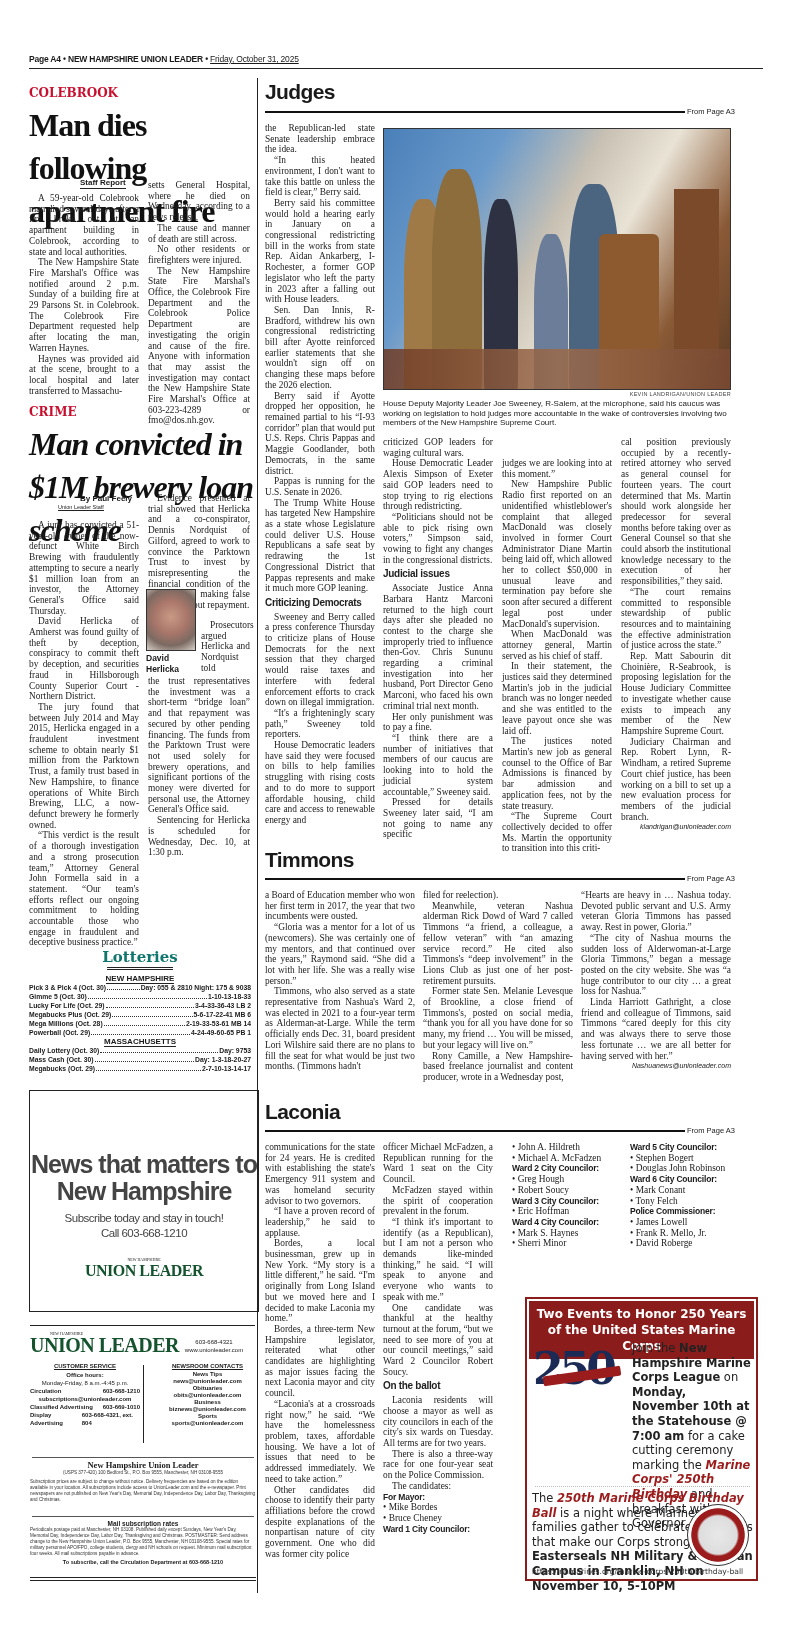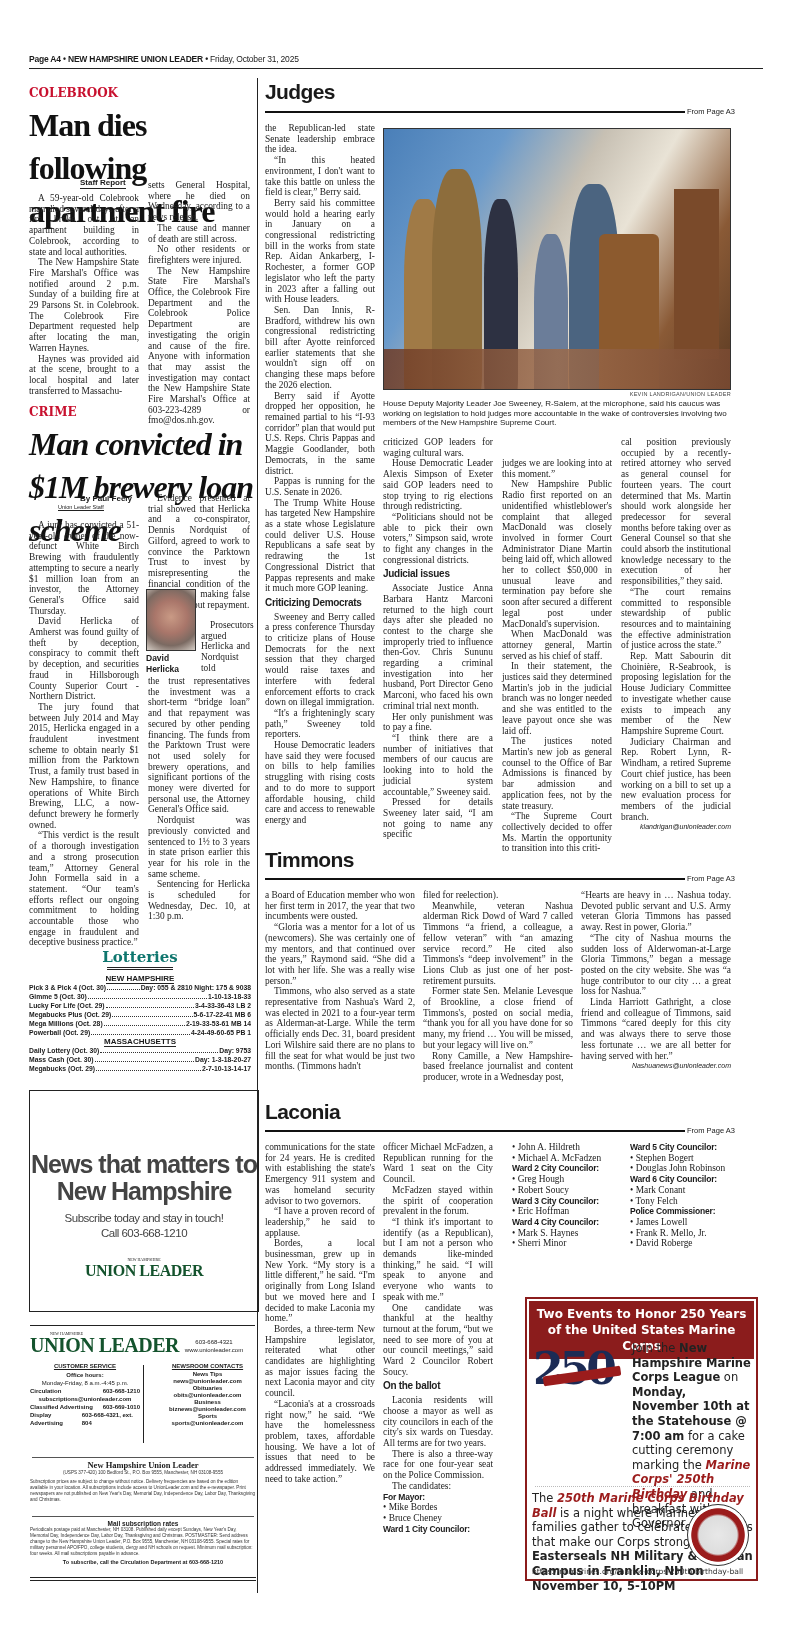--- a/index.html
+++ b/index.html
@@ -1,19 +1,19 @@
 <!DOCTYPE html>
 <html><head>
 <meta charset="utf-8">
 <style>
   * { box-sizing: border-box; margin: 0; padding: 0; }
   body { width: 792px; height: 1638px; background: #fff; color: #1a1a1a; position: relative; overflow: hidden; font-family: "DejaVu Serif", serif; }
   .abs { position: absolute; }
   .folio { left: 29px; top: 54px; font-family: "Liberation Sans", sans-serif; font-size: 8.5px; font-weight: bold; letter-spacing: -0.2px; }
-  .folio .date { font-weight: normal; }
+  .folio .date { font-weight: normal; text-decoration: underline; }
   .folio-rule { left: 29px; top: 68px; width: 734px; height: 1px; background: #222; }
   .kicker { font-family: "DejaVu Serif", serif; font-weight: bold; color: #c8102e; font-size: 12px; }
   .headline { font-family: "Liberation Serif", serif; font-weight: bold; font-size: 32px; line-height: 43px; letter-spacing: -1px; color: #111; }
   .byline { font-family: "Liberation Sans", sans-serif; font-size: 8px; font-weight: bold; margin-left: 16px; }
   .body-text { font-family: "Liberation Serif", serif; font-size: 9.4px; line-height: 10.7px; text-align: justify; hyphens: auto; color: #222; }
   .body-text p { text-indent: 9px; }
   .col { position: absolute; }
   .vrule { position: absolute; width: 1px; background: #222; }
   .jump-head { font-family: "Liberation Sans", sans-serif; font-weight: bold; font-size: 21px; letter-spacing: -0.6px; }
   .jump-rule { position: absolute; height: 2px; background: #111; }
@@ -82,21 +82,20 @@
 <div class="col body-text" style="left:148px;top:493px;width:102px;">
   <p>Evidence presented at trial showed that Herlicka and a co-conspirator, Dennis Nordquist of Gilford, agreed to work to convince the Parktown Trust to invest by misrepresenting the financial condition of the brewery and making false promises about repayment.</p>
 </div>
 <div class="abs mugshot" style="left:146px;top:589px;width:50px;height:62px;"></div>
 <div class="abs mug-label" style="left:146px;top:653px;width:50px;">David Herlicka</div>
 <div class="col body-text" style="left:201px;top:620px;width:49px;">
   <p>Prosecutors argued Herlicka and Nordquist told</p>
 </div>
 <div class="col body-text" style="left:148px;top:676px;width:102px;">
   <p style="text-indent:0">the trust representatives the investment was a short-term “bridge loan” and that repayment was secured by other pending financing. The funds from the Parktown Trust were not used solely for brewery operations, and significant portions of the money were diverted for personal use, the Attorney General's Office said.</p>
-  <p>Nordquist was previously convicted and sentenced to 1½ to 3 years in state prison earlier this year for his role in the same scheme.</p>
   <p>Sentencing for Herlicka is scheduled for Wednesday, Dec. 10, at 1:30 p.m.</p>
 </div>
 
 <div class="abs" style="left:29px;top:948px;width:222px;">
   <div class="lotto-title">Lotteries</div>
   <div style="width:66px;margin:1px auto 4px;border-top:1px solid #222;border-bottom:1px solid #222;height:3px;"></div>
   <div class="lotto-state"><span style="border-bottom:1px solid #222">NEW HAMPSHIRE</span></div>
   <div id="nh-rows">
     <div class="lotto-row">
         <span>Pick 3 &amp; Pick 4 (Oct. 30)</span>
@@ -243,21 +242,21 @@
   <div class="abs" style="left:215px;top:105px;width:60px;height:160px;background:#8c5a2e;border-radius:6px 6px 0 0;"></div>
   <div class="abs" style="left:290px;top:60px;width:45px;height:170px;background:#7a4a2a;"></div>
   <div class="abs" style="left:0;top:220px;width:348px;height:42px;background:linear-gradient(90deg,#6d3a25,#9b6a4a,#7a4a32);opacity:0.85;"></div>
 </div>
 <div class="abs credit" style="left:383px;top:391px;width:348px;">KEVIN LANDRIGAN/UNION LEADER</div>
 <div class="abs caption" style="left:383px;top:399px;width:348px;">House Deputy Majority Leader Joe Sweeney, R-Salem, at the microphone, said his caucus was working on legislation to hold judges more accountable in the wake of controversies involving two members of the New Hampshire Supreme Court.</div>
 
 <div class="col body-text" style="left:383px;top:437px;width:110px;">
   <p style="text-indent:0">criticized GOP leaders for waging cultural wars.</p>
   <p>House Democratic Leader Alexis Simpson of Exeter said GOP leaders need to stop trying to rig elections through redistricting.</p>
-  <p>“Politicians should not be able to pick their own voters,” Simpson said, wrote to fight any changes in the congressional districts.</p>
+  <p>“Politicians should not be able to pick rising own voters,” Simpson said, vowing to fight any changes in the congressional districts.</p>
   <div class="subhead">Judicial issues</div>
   <p>Associate Justice Anna Barbara Hantz Marconi returned to the high court days after she pleaded no contest to the charge she improperly tried to influence then-Gov. Chris Sununu regarding a criminal investigation into her husband, Port Director Geno Marconi, who faced his own criminal trial next month.</p>
   <p>Her only punishment was to pay a fine.</p>
   <p>“I think there are a number of initiatives that members of our caucus are looking into to hold the judicial system accountable,” Sweeney said.</p>
   <p>Pressed for details Sweeney later said, “I am not going to name any specific</p>
 </div>
 <div class="col body-text" style="left:502px;top:458px;width:110px;">
   <p style="text-indent:0">judges we are looking into at this moment.”</p>
   <p>New Hampshire Public Radio first reported on an unidentified whistleblower's complaint that alleged MacDonald was closely involved in former Court Administrator Diane Martin being laid off, which allowed her to collect $50,000 in unusual leave and termination pay before she soon after secured a different legal post under MacDonald's supervision.</p>
   <p>When MacDonald was attorney general, Martin served as his chief of staff.</p>
@@ -296,20 +295,21 @@
 
 <div class="abs jump-head" style="left:265px;top:1100px;">Laconia</div>
 <div class="jump-rule" style="left:265px;top:1130px;width:420px;"></div>
 <div class="abs from-page" style="left:687px;top:1126px;">From Page A3</div>
 <div class="col body-text" style="left:265px;top:1142px;width:110px;">
   <p style="text-indent:0">communications for the state for 24 years. He is credited with establishing the state's Emergency 911 system and was homeland security advisor to two governors.</p>
   <p>“I have a proven record of leadership,” he said to applause.</p>
   <p>Bordes, a local businessman, grew up in New York. “My story is a little different,” he said. “I'm originally from Long Island but we moved here and I decided to make Laconia my home.”</p>
   <p>Bordes, a three-term New Hampshire legislator, reiterated what other candidates are highlighting as major issues facing the next Laconia mayor and city council.</p>
   <p>“Laconia's at a crossroads right now,” he said. “We have the homelessness problem, taxes, affordable housing. We have a lot of issues that need to be addressed immediately. We need to take action.”</p>
+  <p>Other candidates did choose to identify their party affiliations before the crowd despite explanations of the nonpartisan nature of city government. One who did was former city police</p>
 </div>
 <div class="col body-text" style="left:383px;top:1142px;width:110px;">
   <p style="text-indent:0">officer Michael McFadzen, a Republican running for the Ward 1 seat on the City Council.</p>
   <p>McFadzen stayed within the spirit of cooperation prevalent in the forum.</p>
   <p>“I think it's important to identify (as a Republican), but I am not a person who demands like-minded thinking,” he said. “I will speak to anyone and everyone who wants to speak with me.”</p>
   <p>One candidate was thankful at the healthy turnout at the forum, “but we need to see more of you at our council meetings,” said Ward 2 Councilor Robert Soucy.</p>
   <div class="subhead">On the ballot</div>
   <p>Laconia residents will choose a mayor as well as city councilors in each of the city's six wards on Tuesday. All terms are for two years.</p>
   <p>There is also a three-way race for one four-year seat on the Police Commission.</p>
   <p>The candidates:</p>

